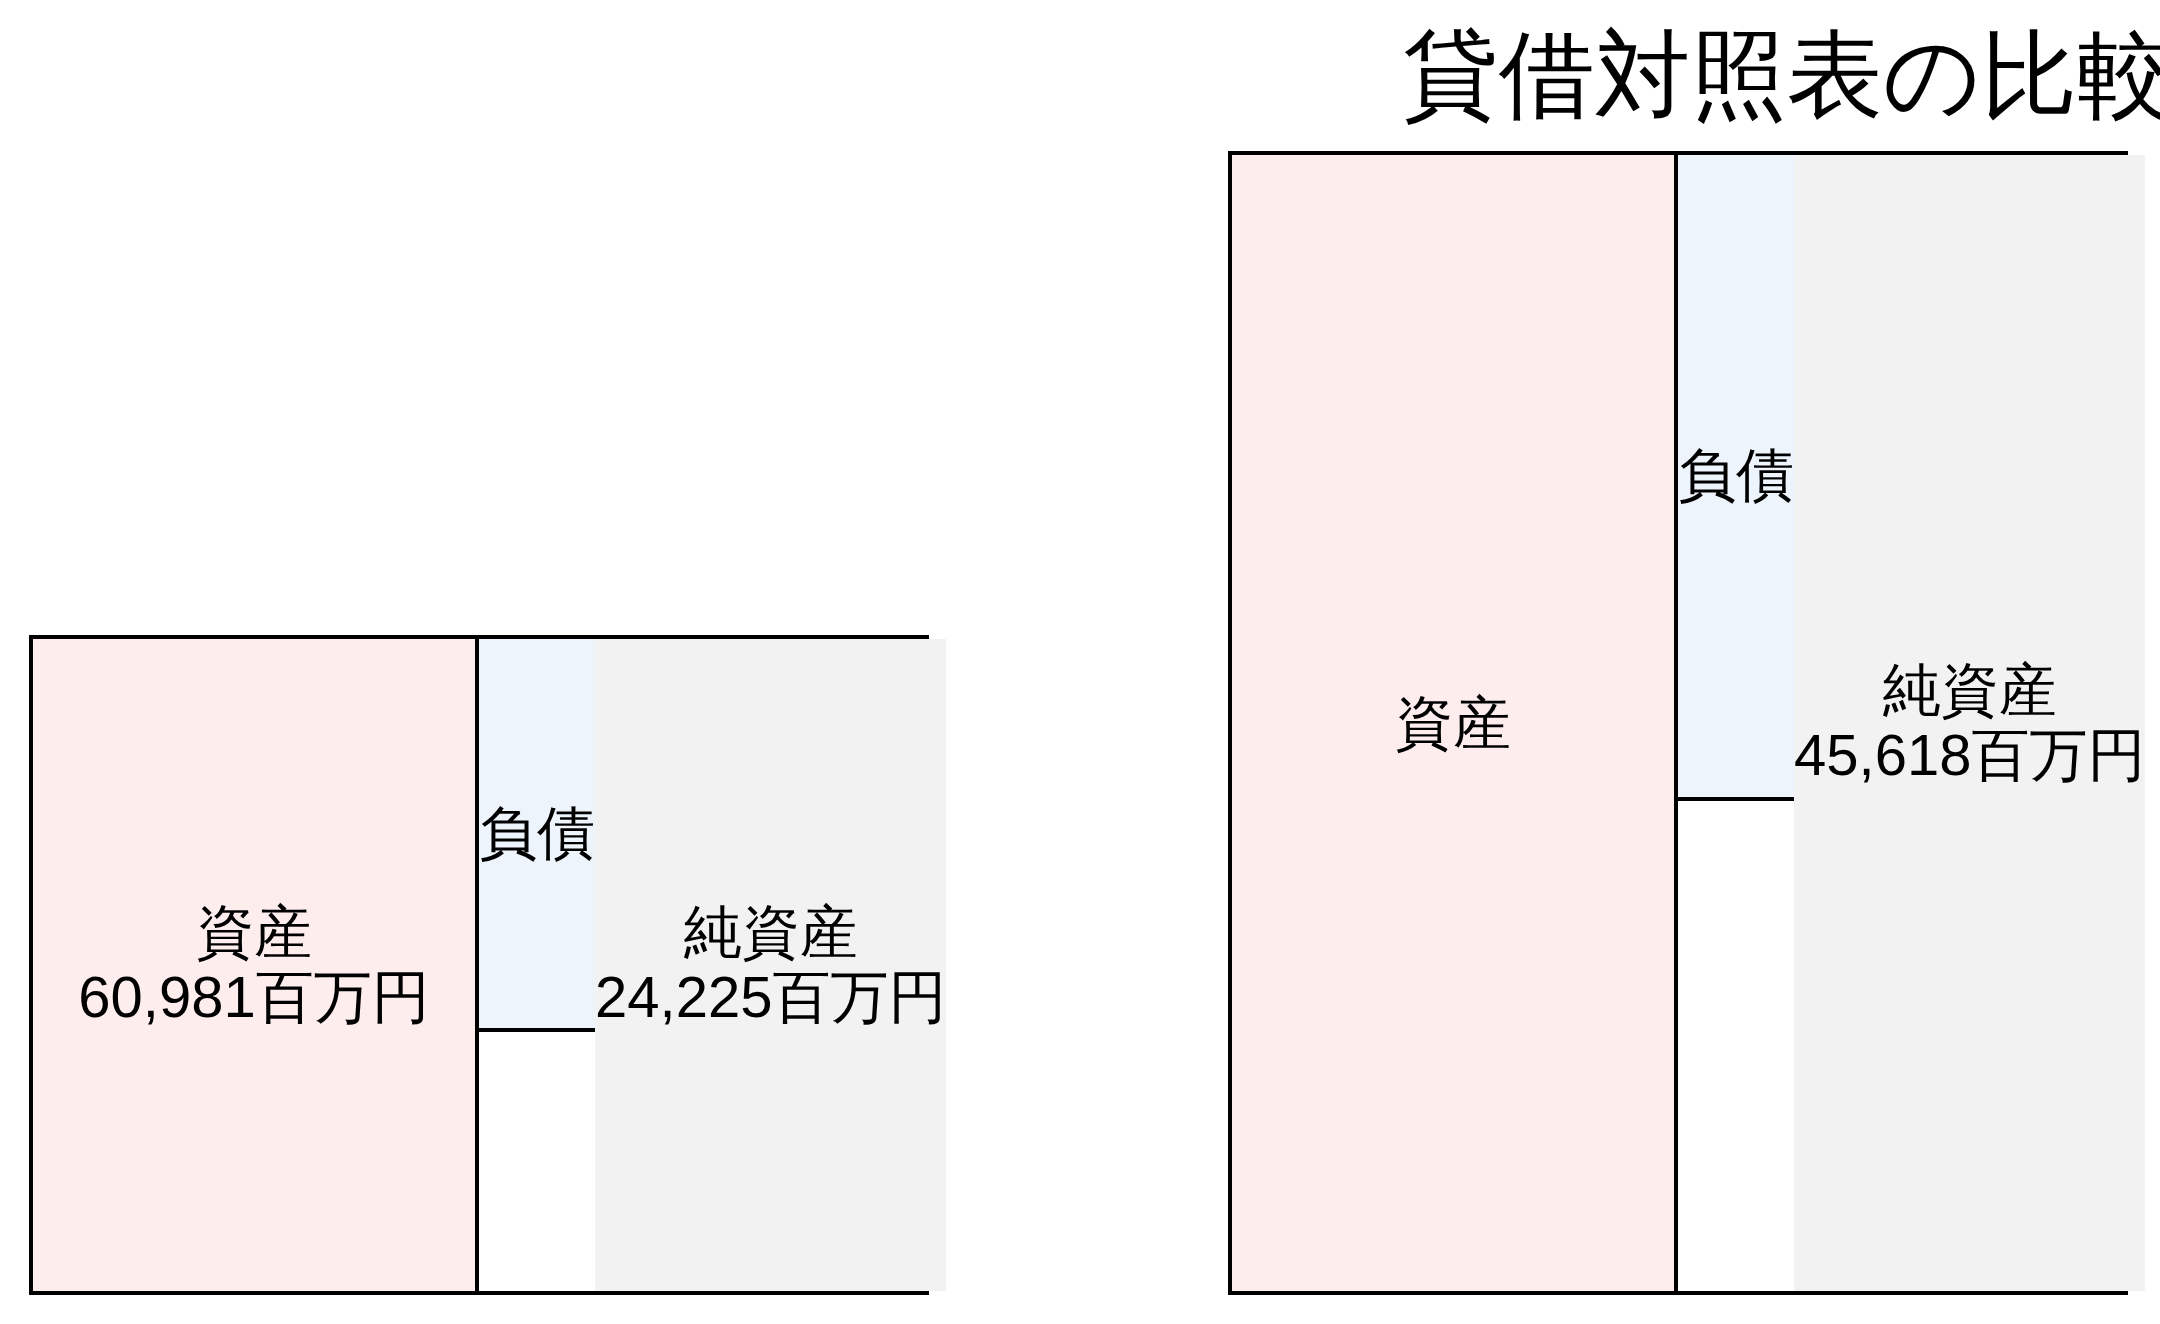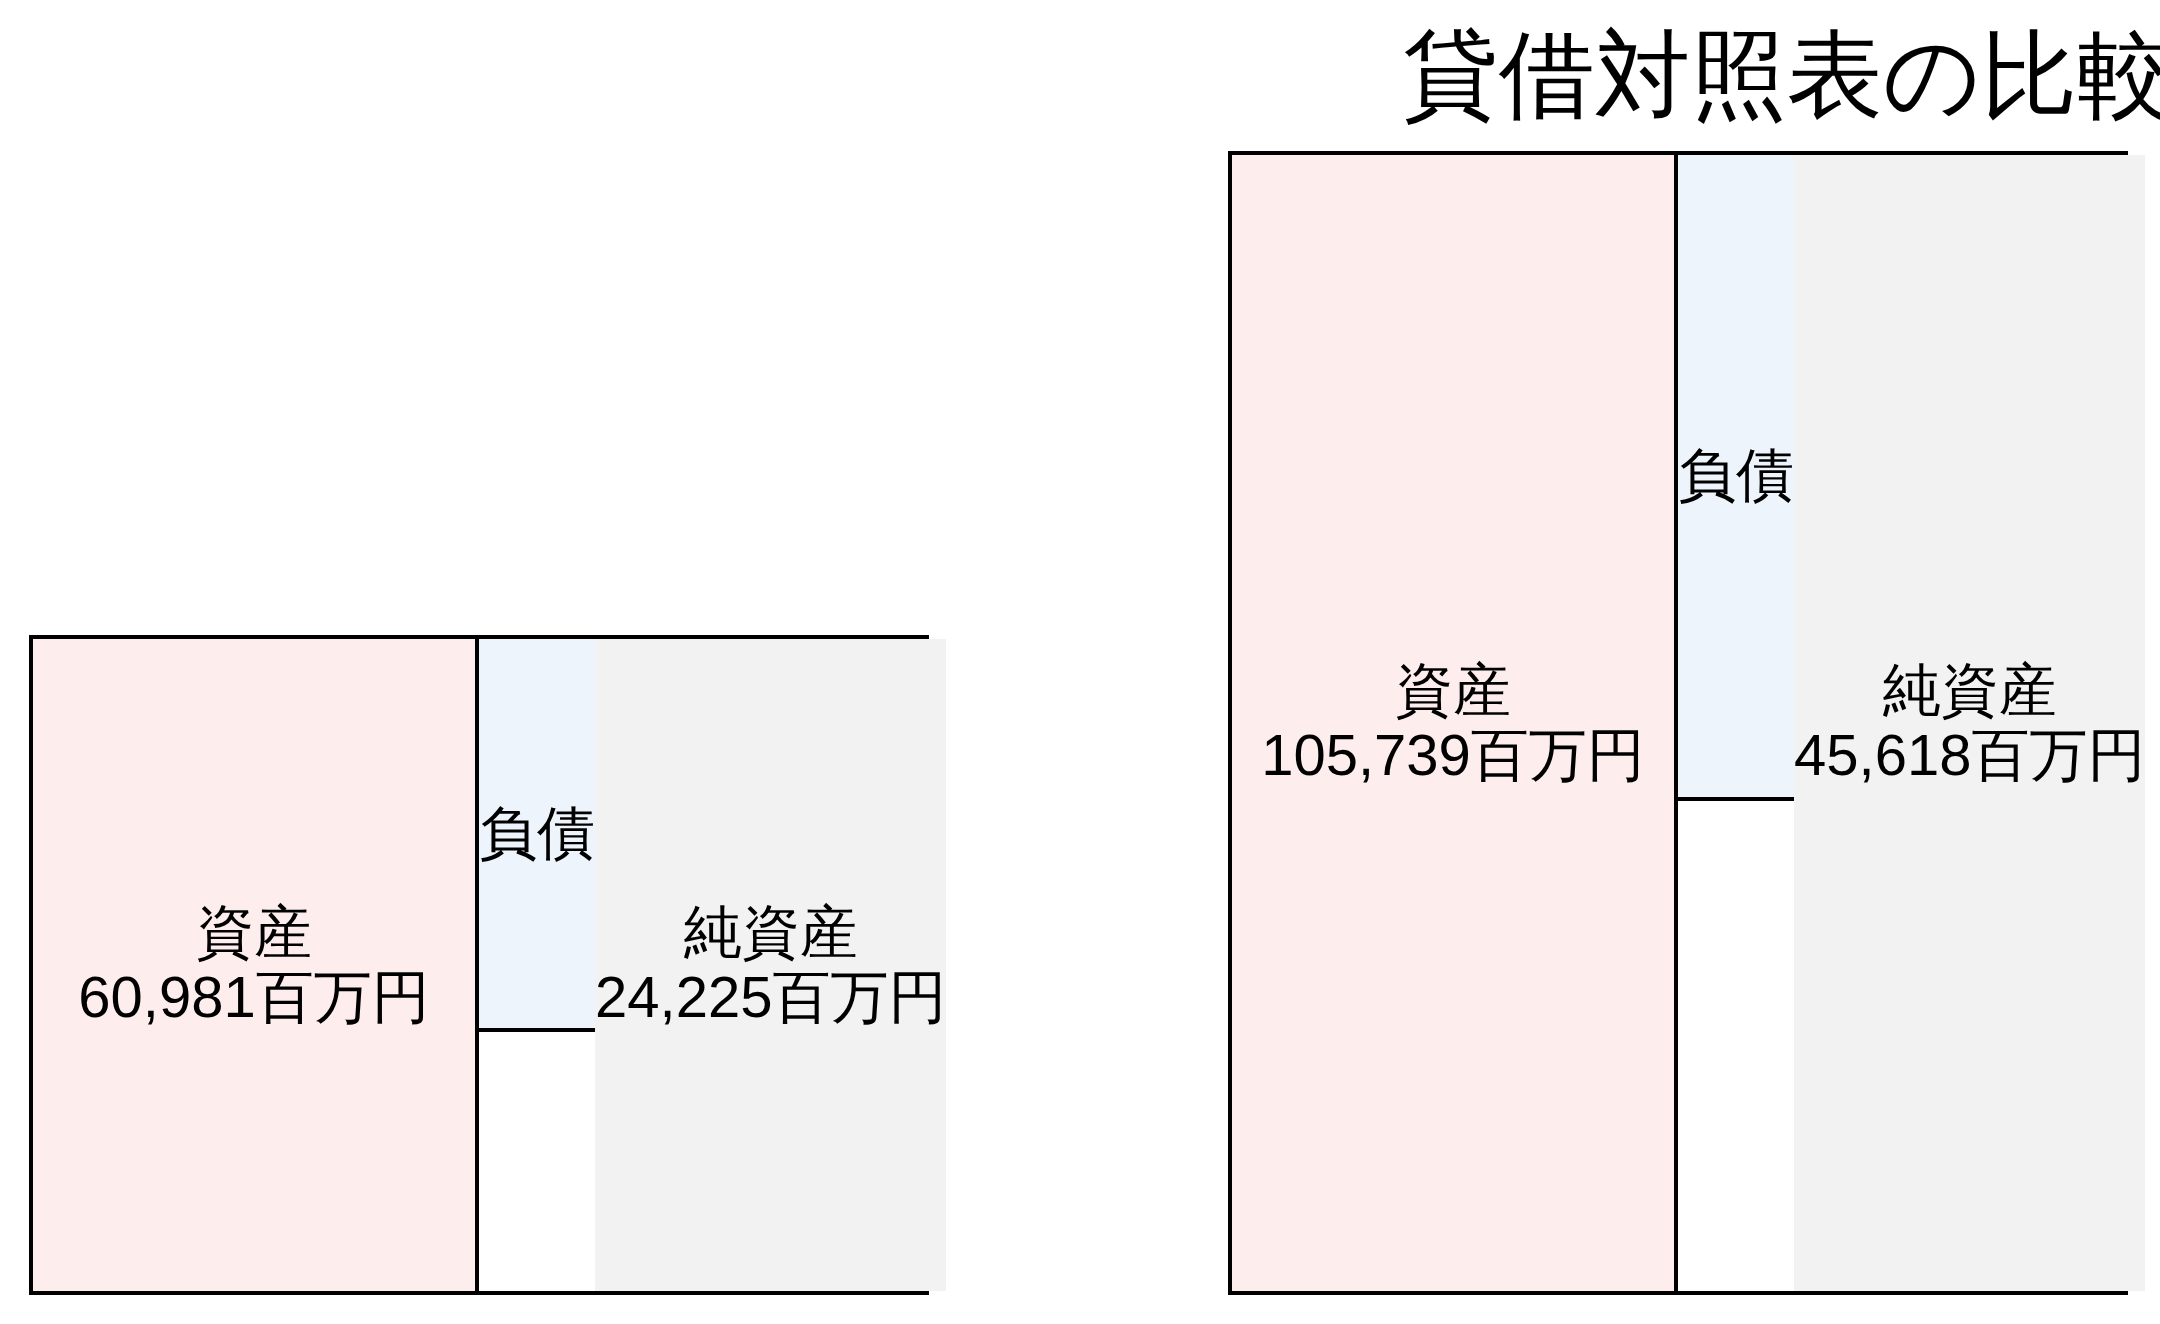--- a/index.html
+++ b/index.html
@@ -97,21 +97,20 @@
           <div>24,225百万円</div>
         </div>
       </div>
     </div>
   </div>
 
   <div class="sheet sheet-right" style="height: 1144px; border-color: rgb(0, 0, 0);">
     <div class="col-assets" style="background: rgb(253, 238, 237); border-color: rgb(0, 0, 0);">
       <div class="seg-label">
         <div>資産</div>
-        <div>105,739百万円</div>
       </div>
     </div>
     <div class="col-credit">
       <div class="box-liabilities" style="height: 56.8579%; border-color: rgb(0, 0, 0); background: rgb(237, 244, 252);">
         <div class="seg-label">
           <div>負債</div>
         </div>
       </div>
       <div class="box-netassets" style="background: rgb(242, 242, 243);">
         <div class="seg-label">

